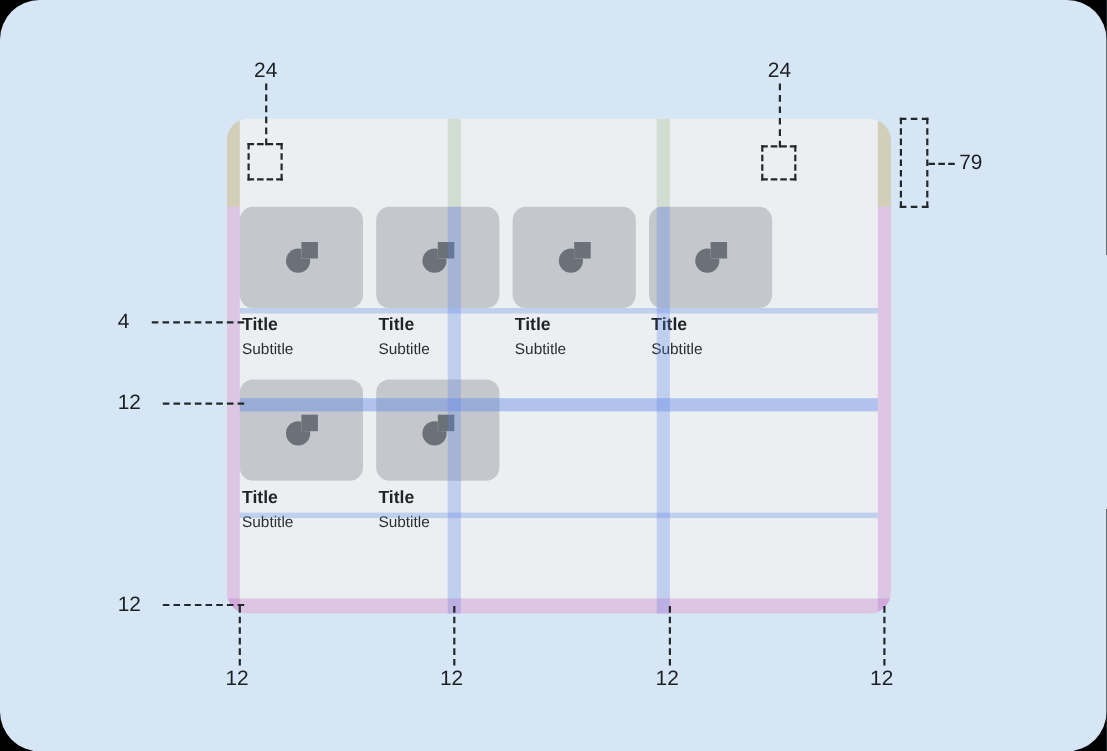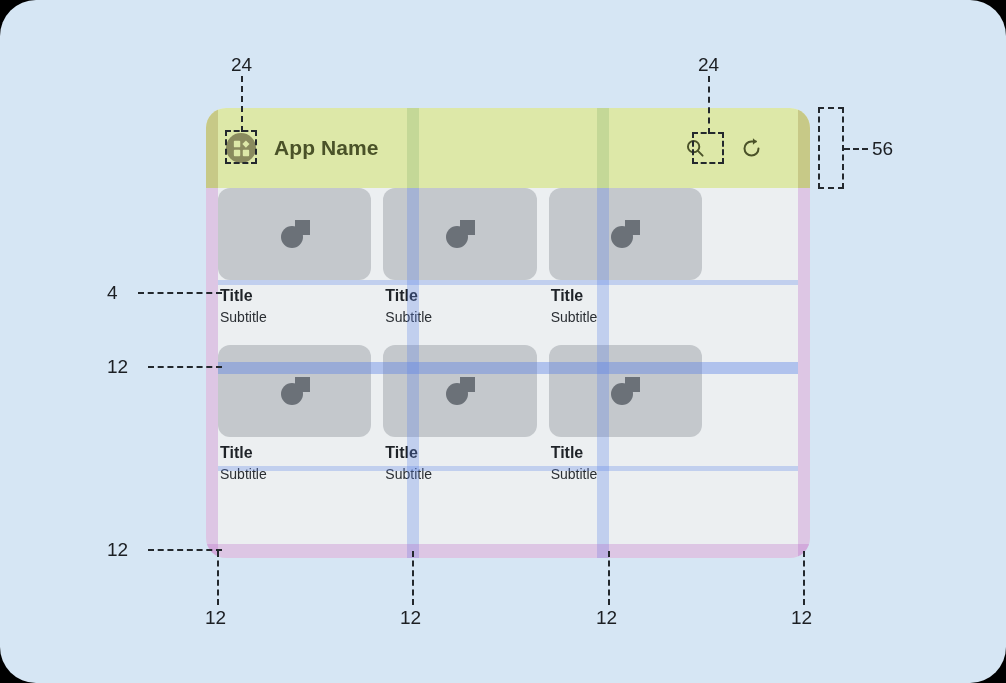--- a/index.html
+++ b/index.html
@@ -63,21 +63,21 @@
   }
   #appbar-search { right: 102px; }
   #appbar-refresh { right: 46px; }
 
   
   #grid {
     position: absolute;
     left: 12px; top: 80px;
     width: 484px;
     display: grid;
-    grid-template-columns: repeat(3, 1fr);
+    grid-template-columns: repeat(4, 1fr);
     column-gap: 12px;
     row-gap: 12px;
   }
   .card { display: flex; flex-direction: column; }
   .card-media {
     height: 92px;
     background: #c4c8cc;
     border-radius: 12px;
     display: flex; align-items: center; justify-content: center;
     margin-bottom: 4px;
@@ -128,45 +128,20 @@
   }
   svg { display: block; }
 </style>
 </head>
 <body>
 
 <div id="canvas">
 
   <div id="frame">
 
-    <div id="appbar">
-      <div id="appbar-logo">
-        <svg width="17" height="17" viewBox="0 0 20 20" aria-hidden="true">
-          <rect x="1" y="1" width="7.5" height="7.5" rx="1" fill="#dde8a8"></rect>
-          <rect x="1" y="11.5" width="7.5" height="7.5" rx="1" fill="#dde8a8"></rect>
-          <rect x="11.5" y="11.5" width="7.5" height="7.5" rx="1" fill="#dde8a8"></rect>
-          <path d="M15.2 0.6 L19.4 4.8 L15.2 9.0 L11.0 4.8 Z" fill="#dde8a8"></path>
-        </svg>
-      </div>
-      <div id="appbar-title">App Name</div>
-
-      <div id="appbar-search" class="appbar-action">
-        <svg width="22" height="22" viewBox="0 0 24 24" aria-hidden="true">
-          <circle cx="10.5" cy="10.5" r="6.2" fill="none" stroke="#4a5228" stroke-width="2.1"></circle>
-          <line x1="15.2" y1="15.2" x2="20.3" y2="20.3" stroke="#4a5228" stroke-width="2.1" stroke-linecap="round"></line>
-        </svg>
-      </div>
-
-      <div id="appbar-refresh" class="appbar-action">
-        <svg width="23" height="23" viewBox="0 0 24 24" aria-hidden="true">
-          <path d="M19.3 12 A7.3 7.3 0 1 1 12 4.7 L16.6 4.7" fill="none" stroke="#4a5228" stroke-width="2.1" stroke-linecap="round"></path>
-          <path d="M13.5 1.2 L17.4 4.8 L13.5 8.2 Z" fill="#4a5228"></path>
-        </svg>
-      </div>
-    </div>
 
     <div id="grid">
 
       <div class="card">
         <div class="card-media">
           <svg width="44" height="44" viewBox="0 0 44 44" aria-hidden="true">
             <defs>
                 <mask id="m0">
               <rect x="0" y="0" width="44" height="44" fill="#fff"></rect>
               <rect x="22" y="8" width="15" height="15" fill="#000"></rect>
@@ -302,21 +277,21 @@
   <div class="dashbox" style="left:225px; top:130px; width:32px; height:34px;"></div>
   <div class="dline-v" style="left:241px; top:76px; height:56px;"></div>
   <div class="lbl" style="left:231px; top:54px;">24</div>
 
   <div class="dashbox" style="left:692px; top:132px; width:32px; height:32px;"></div>
   <div class="dline-v" style="left:708px; top:76px; height:58px;"></div>
   <div class="lbl" style="left:698px; top:54px;">24</div>
 
   <div class="dashbox" style="left:818px; top:107px; width:26px; height:82px;"></div>
   <div class="dline-h" style="left:844px; top:148px; width:24px;"></div>
-  <div class="lbl" style="left:872px; top:138px;">56</div>
+  <div class="lbl" style="left:872px; top:138px;">79</div>
 
   <div class="dline-h" style="left:138px; top:292px; width:84px;"></div>
   <div class="lbl" style="left:107px; top:282px;">4</div>
 
   <div class="dline-h" style="left:148px; top:366px; width:74px;"></div>
   <div class="lbl" style="left:107px; top:356px;">12</div>
 
   <div class="dline-h" style="left:148px; top:549px; width:74px;"></div>
   <div class="lbl" style="left:107px; top:539px;">12</div>
 

